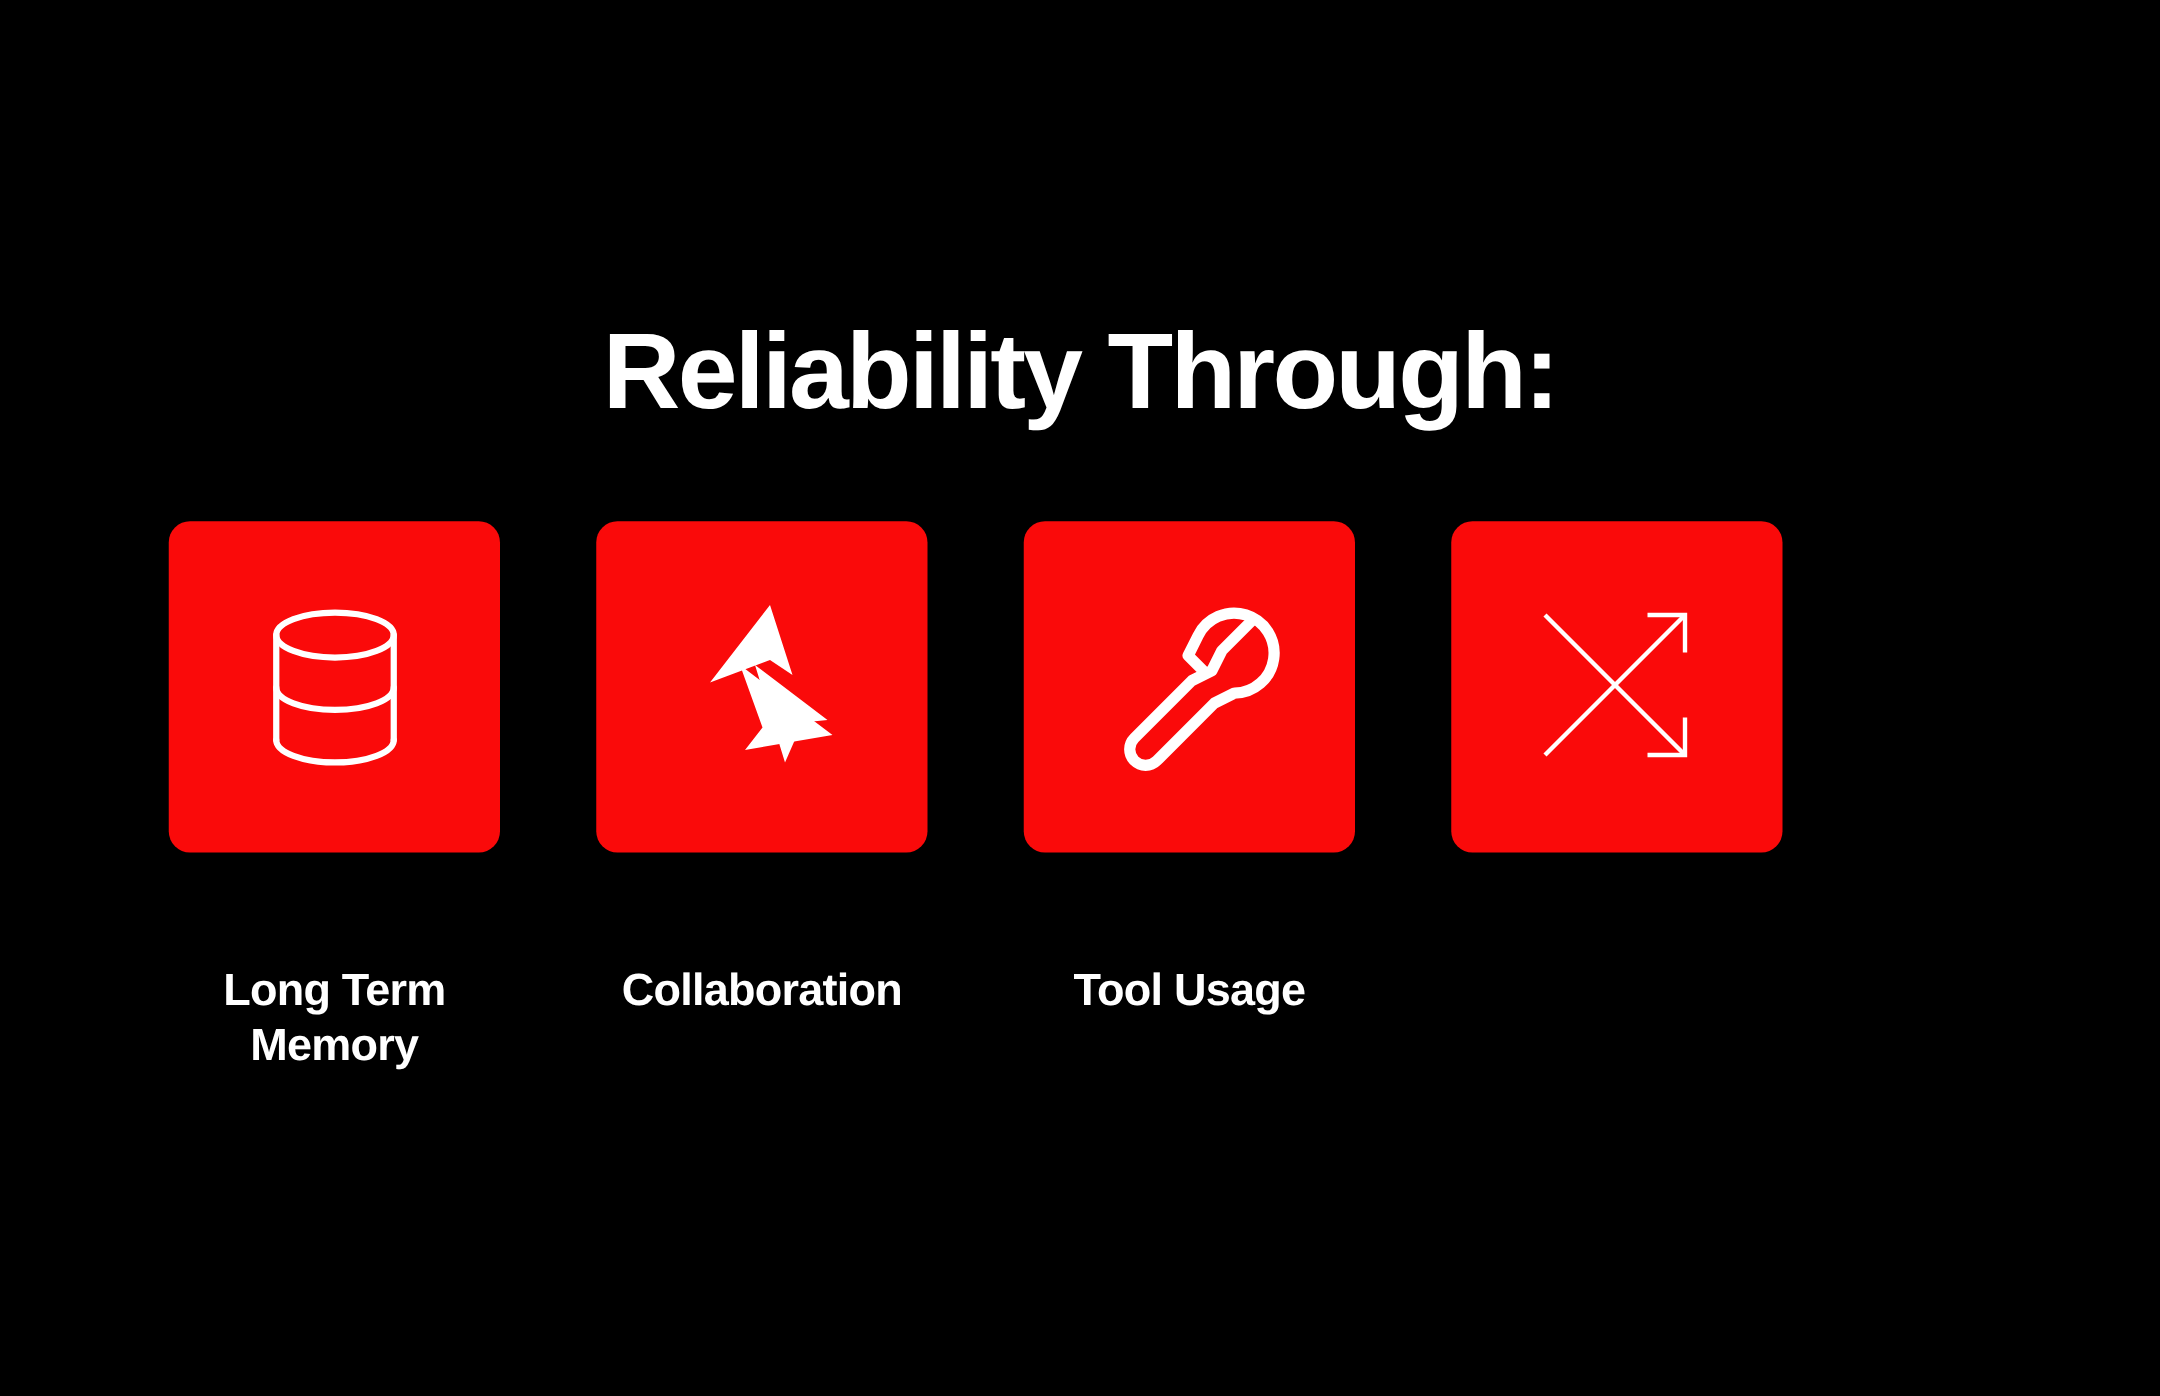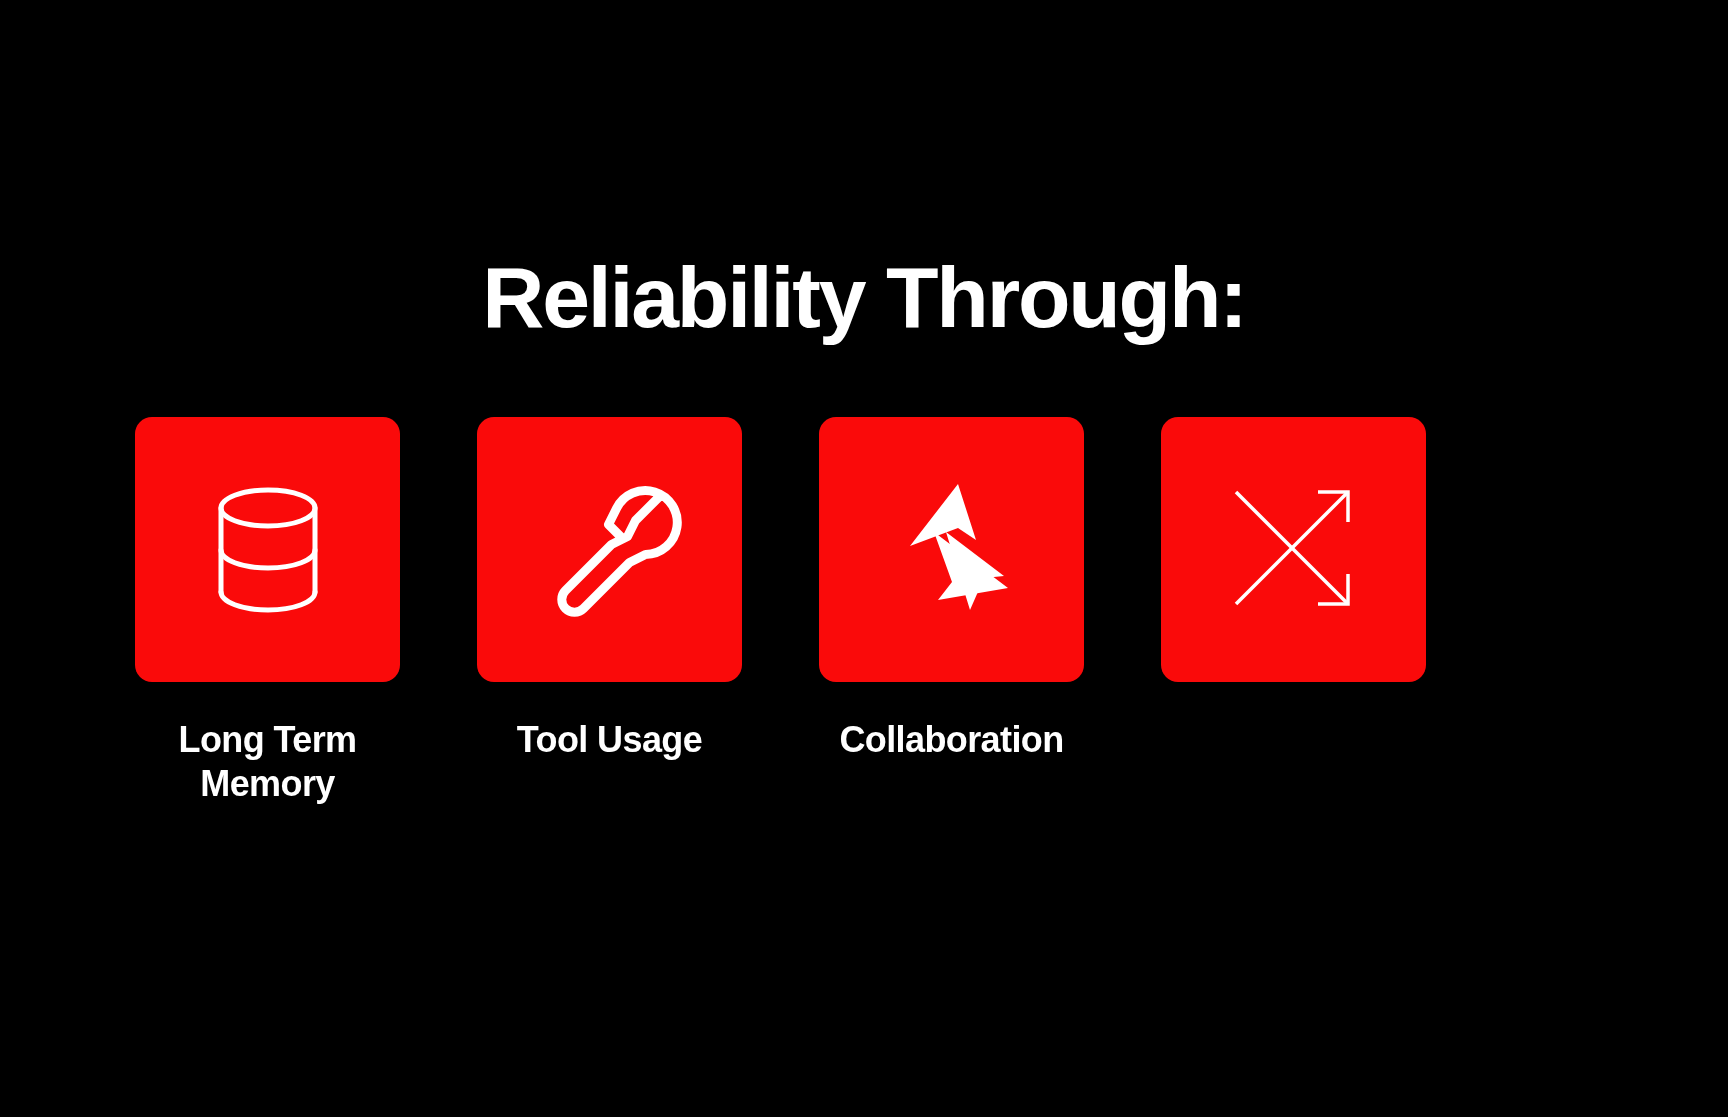--- a/index.html
+++ b/index.html
@@ -67,21 +67,21 @@
     justify-content: center;
   }
 
   .tile-icon {
     width: 160px;
     height: 160px;
     display: block;
   }
 
   .tile-label {
-    margin-top: 36px;
+    margin-top: 88px;
     color: #FFFFFF;
     font-size: 36px;
     font-weight: 700;
     line-height: 1.22;
     text-align: center;
     letter-spacing: -0.6px;
     white-space: pre-line;
   }
 </style>
 </head>
@@ -102,45 +102,45 @@
           <path d="M33 122 A47 18 0 0 0 127 122"></path>
           <path d="M33 80 A47 18 0 0 0 127 80"></path>
         </svg>
       </div>
       <div class="tile-label">Long Term
 Memory</div>
     </div>
 
     <div class="tile-col">
       <div class="tile">
+        <svg class="tile-icon" viewBox="0 0 160 160" fill="#FFFFFF" stroke="none">
+
+          <path d="M86 14 L104 70 L86 58 L38 76 Z"></path>
+
+          <path d="M74 62 L132 106 L112 108 L98 140 Z"></path>
+
+          <path d="M136 118 L66 130 L80 112 L62 62 Z"></path>
+        </svg>
+      </div>
+      <div class="tile-label">Collaboration</div>
+    </div>
+
+    <div class="tile-col">
+      <div class="tile">
         <svg class="tile-icon" viewBox="0 0 160 160" fill="none" stroke="#FFFFFF" stroke-width="9" stroke-linecap="round" stroke-linejoin="round">
           <path d="M129.5 26.5 L105.5 50.5 L97.5 66.5 L81.5 74.5
                    L35.5 120.5
                    A12.5 12.5 0 0 0 53.5 138.5
                    L99.5 92.5
                    L115.5 84.5
                    A32 32 0 1 0 86.5 38.5
                    L78.5 54.5 L92.5 68.5" transform="translate(0,0)"></path>
         </svg>
       </div>
       <div class="tile-label">Tool Usage</div>
-    </div>
-
-    <div class="tile-col">
-      <div class="tile">
-        <svg class="tile-icon" viewBox="0 0 160 160" fill="#FFFFFF" stroke="none">
-
-          <path d="M86 14 L104 70 L86 58 L38 76 Z"></path>
-
-          <path d="M74 62 L132 106 L112 108 L98 140 Z"></path>
-
-          <path d="M136 118 L66 130 L80 112 L62 62 Z"></path>
-        </svg>
-      </div>
-      <div class="tile-label">Collaboration</div>
     </div>
 
     <div class="tile-col">
       <div class="tile">
         <svg class="tile-icon" viewBox="0 0 160 160" fill="none" stroke="#FFFFFF" stroke-width="3.5" stroke-linecap="butt" stroke-linejoin="miter">
 
           <line x1="22" y1="22" x2="134" y2="134"></line>
           <polyline points="134,104 134,134 104,134"></polyline>
 
           <line x1="22" y1="134" x2="134" y2="22"></line>

